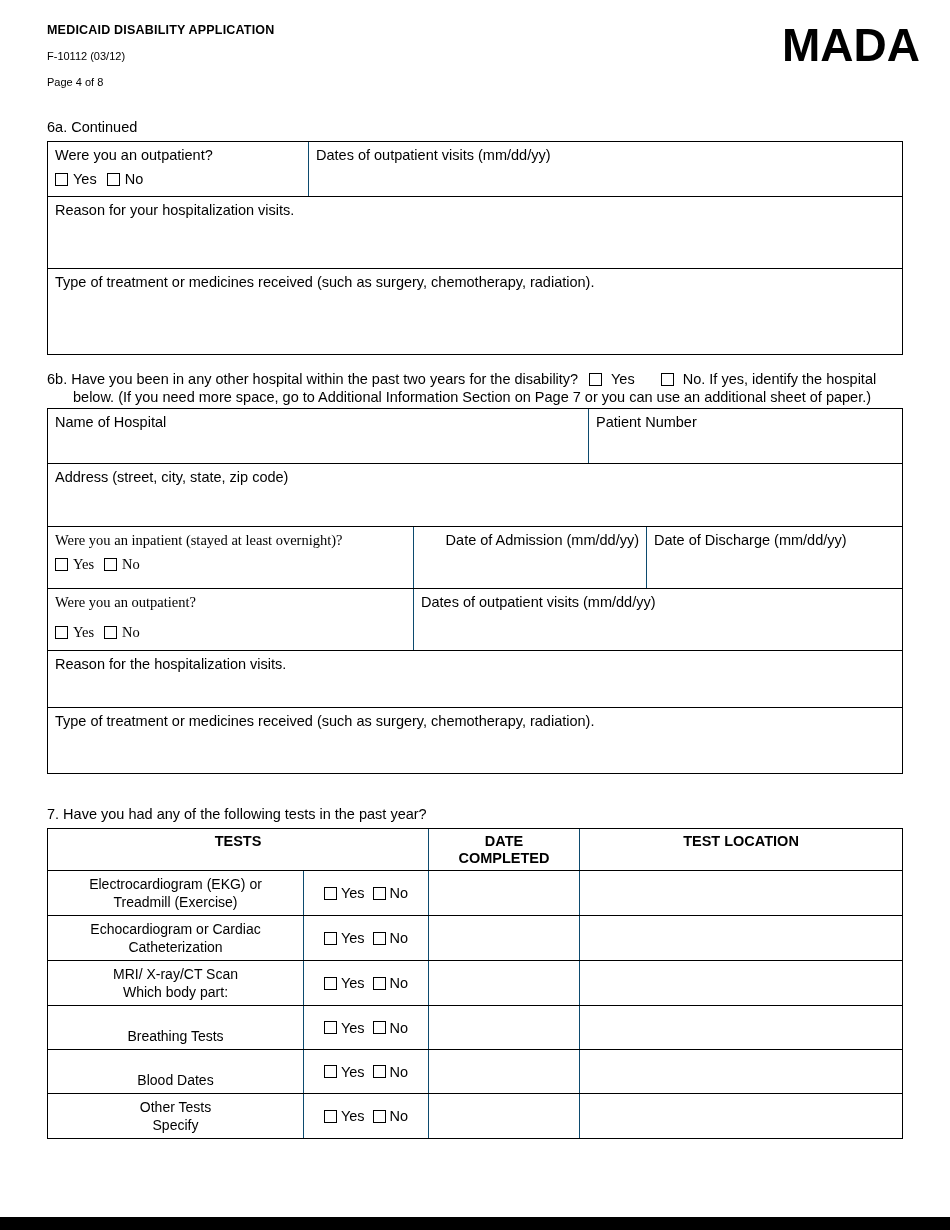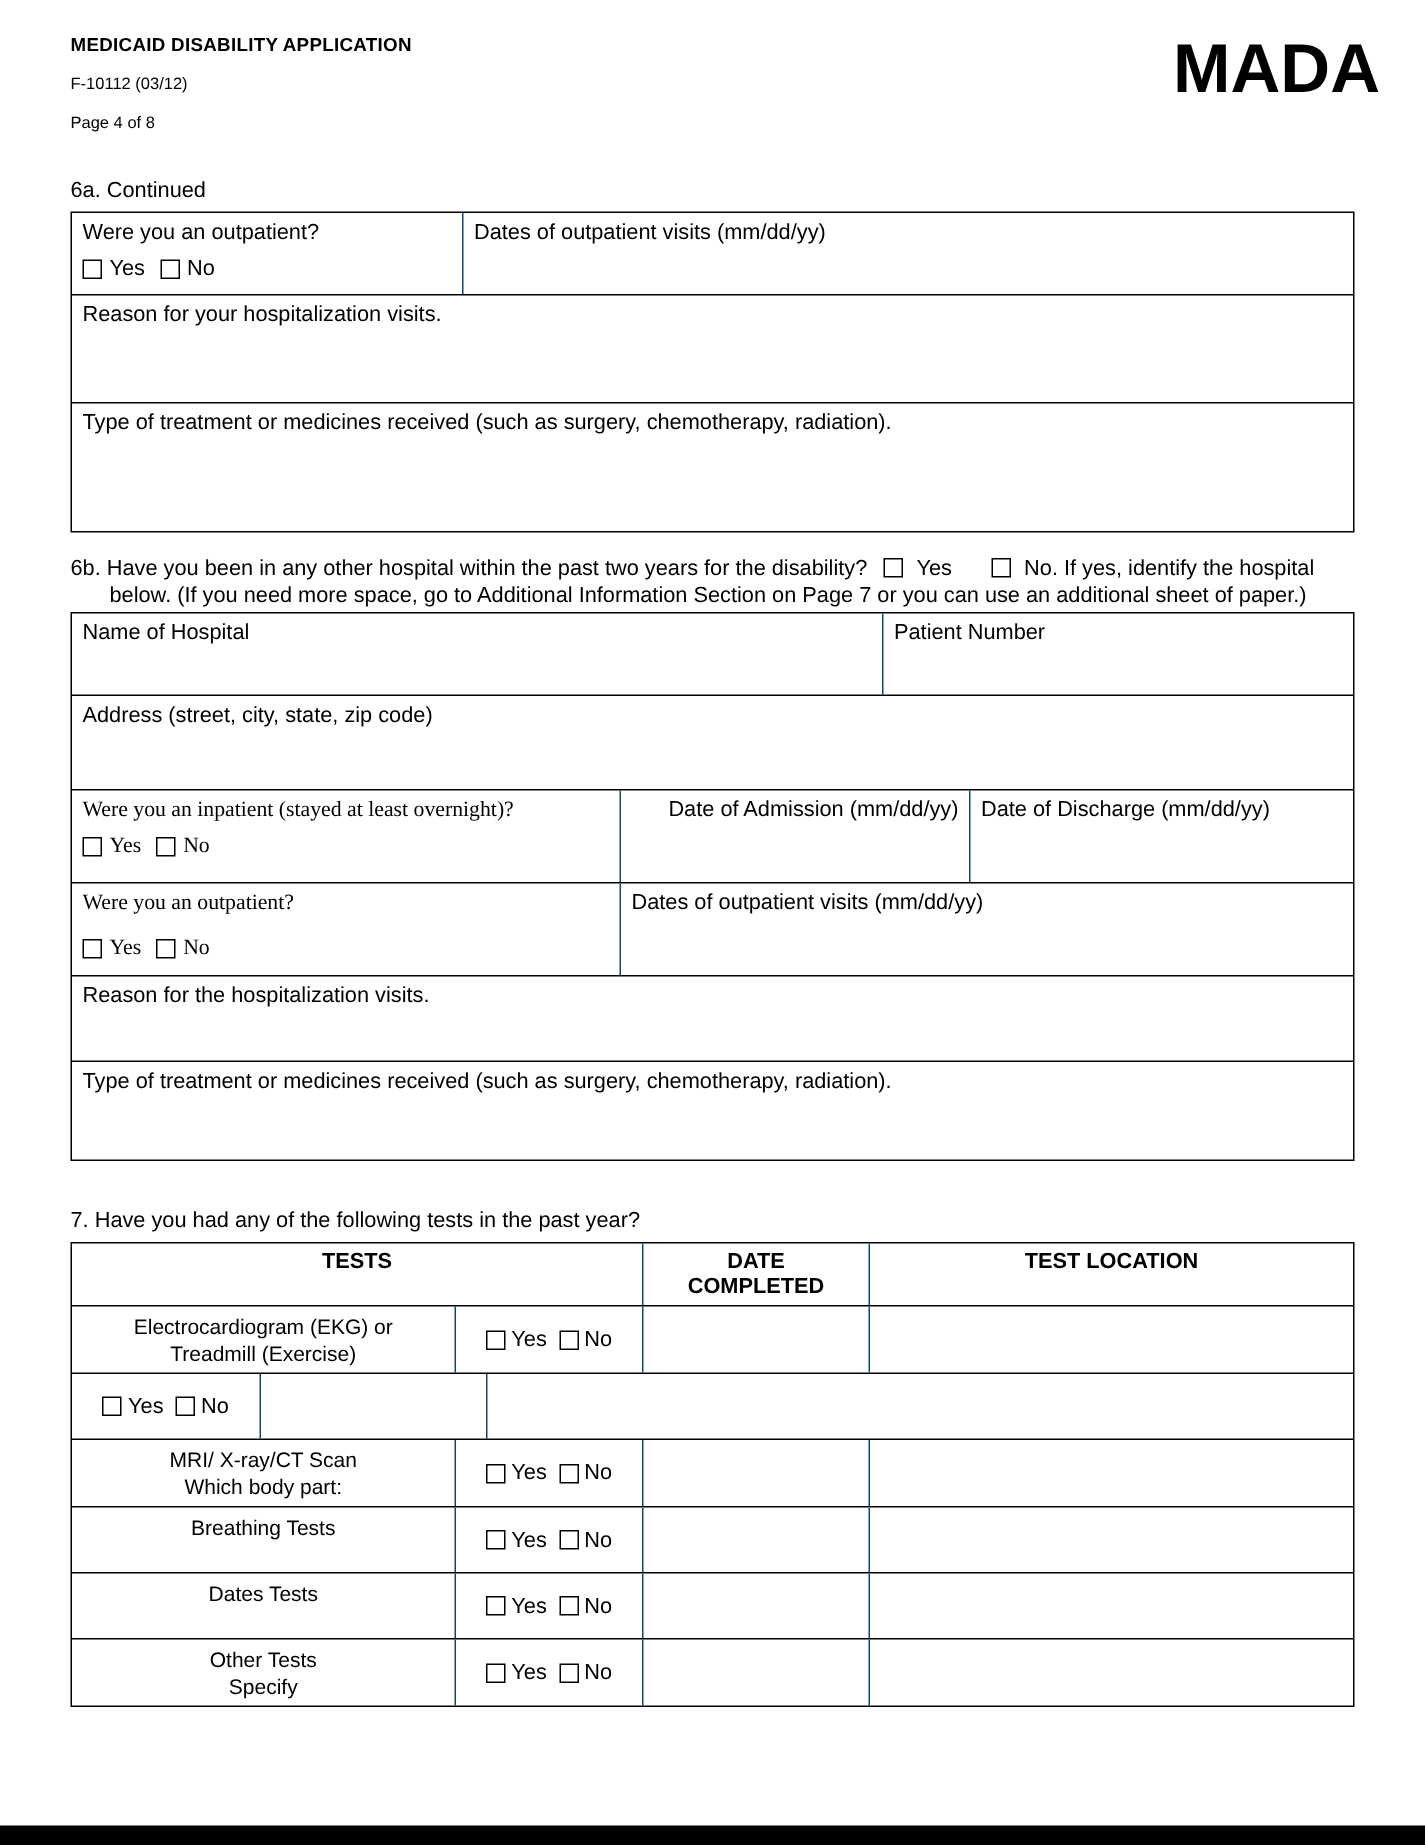--- a/index.html
+++ b/index.html
@@ -70,21 +70,21 @@
   .inline-cb { margin:0 5px 0 7px; }
   .gap-lg { margin-left:22px; }
 
   
   .th {
     font-weight:bold; text-align:center; padding-top:4px;
     display:flex; justify-content:center; align-items:flex-start;
   }
   .th-wrap { width:104px; line-height:16.5px; }
   .tname {
-    display:flex; flex-direction:column; justify-content:flex-start;
+    display:flex; flex-direction:column; justify-content:flex-end;
     text-align:center; line-height:18px; font-size:14px;
   }
   .tcb { display:flex; align-items:center; justify-content:center; }
   .tcb .cb { margin-right:4px; }
   .tcb .gap-xs { margin-left:8px; }
 
   .footer-bar { position:absolute; left:0; right:0; bottom:0; height:13px; background:#000; }
 </style>
 </head>
 <body>
@@ -217,20 +217,24 @@
           <span class="cb"></span>
           <span>Yes</span>
           <span class="cb gap-xs"></span>
           <span>No</span>
         </div>
         <div class="fcell w151"></div>
         <div class="fcell flex1"></div>
       </div>
 
       <div class="frow r-h44">
+        <div class="fcell w255 tname">
+          <div>Echocardiogram or Cardiac</div>
+          <div>Catheterization</div>
+        </div>
         <div class="fcell w125 tcb">
           <span class="cb"></span>
           <span>Yes</span>
           <span class="cb gap-xs"></span>
           <span>No</span>
         </div>
         <div class="fcell w151"></div>
         <div class="fcell flex1"></div>
       </div>
 
@@ -259,21 +263,21 @@
           <span>Yes</span>
           <span class="cb gap-xs"></span>
           <span>No</span>
         </div>
         <div class="fcell w151"></div>
         <div class="fcell flex1"></div>
       </div>
 
       <div class="frow r-h44">
         <div class="fcell w255 tname">
-          <div>Dates Tests</div>
+          <div>Blood Dates</div>
           <div></div>
         </div>
         <div class="fcell w125 tcb">
           <span class="cb"></span>
           <span>Yes</span>
           <span class="cb gap-xs"></span>
           <span>No</span>
         </div>
         <div class="fcell w151"></div>
         <div class="fcell flex1"></div>

